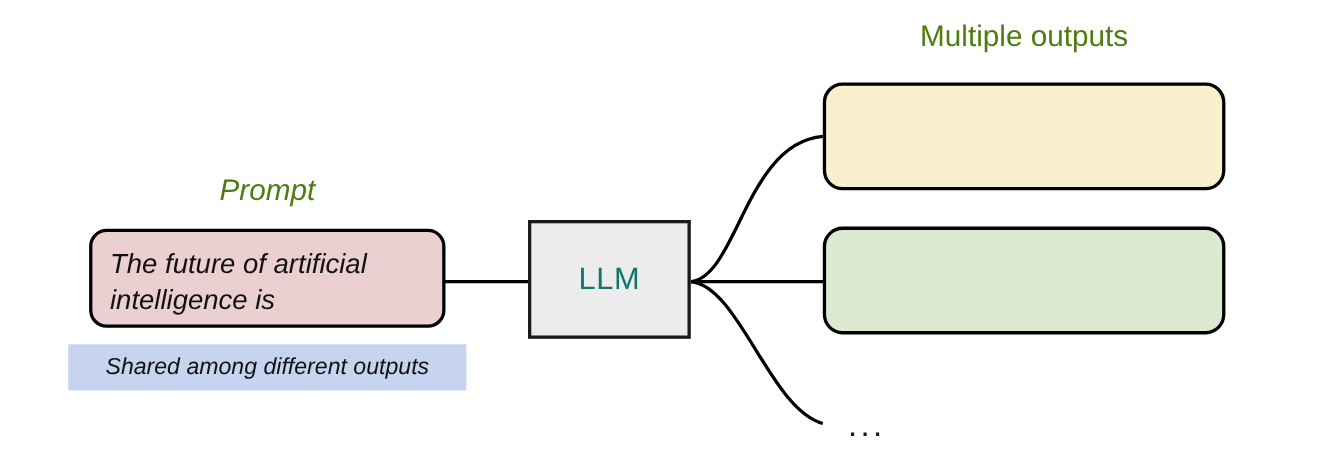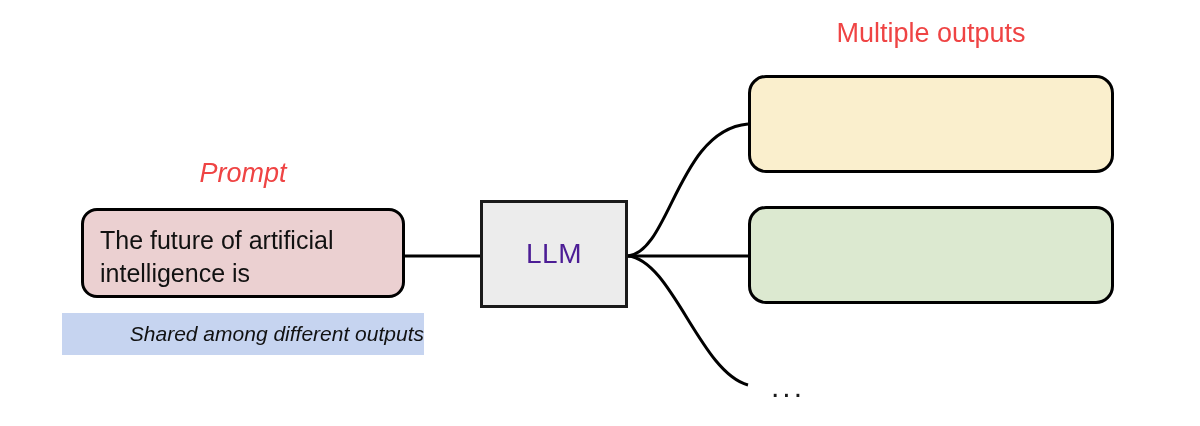--- a/index.html
+++ b/index.html
@@ -31,21 +31,21 @@
   .wire {
     fill: none;
     stroke: #000000;
     stroke-width: 3;
     stroke-linecap: butt;
   }
   
   .caption {
     position: absolute;
     font-size: 27px;
-    color: #ef4444;
+    color: #4d7c0f;
     white-space: nowrap;
     text-align: center;
     line-height: 1;
   }
   #prompt-caption {
     left: 81px;
     top: 160px;
     width: 324px;
     font-style: italic;
   }
@@ -59,39 +59,40 @@
     position: absolute;
     left: 81px;
     top: 208px;
     width: 324px;
     height: 90px;
     box-sizing: border-box;
     background: #ebd0d1;
     border: 3px solid #000000;
     border-radius: 16px;
     padding: 13px 16px 0 16px;
+    font-style: italic;
   }
   #prompt-text {
     font-size: 25px;
     line-height: 33px;
     color: #111111;
     white-space: pre-line;
   }
   
   #shared-note {
     position: absolute;
     left: 62px;
     top: 313px;
     width: 362px;
     height: 42px;
     box-sizing: border-box;
     background: #c6d4f0;
     display: flex;
     align-items: center;
-    justify-content: flex-end;
+    justify-content: center;
     padding-left: 0;
   }
   #shared-note span {
     font-size: 21px;
     font-style: italic;
     color: #111111;
     white-space: nowrap;
   }
   
   #llm-box {
@@ -102,21 +103,21 @@
     height: 108px;
     box-sizing: border-box;
     background: #ececec;
     border: 3px solid #1a1a1a;
     display: flex;
     align-items: center;
     justify-content: center;
   }
   #llm-box span {
     font-size: 28px;
-    color: #4c1d95;
+    color: #0f766e;
     letter-spacing: 0.5px;
   }
   
   .output-box {
     position: absolute;
     left: 748px;
     width: 366px;
     box-sizing: border-box;
     border: 3px solid #000000;
     border-radius: 18px;

